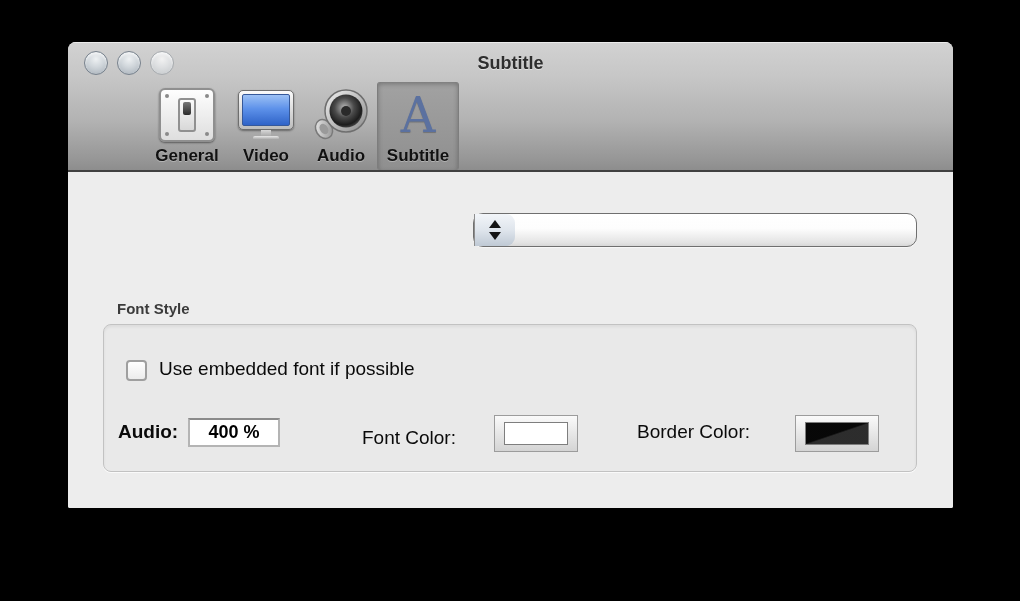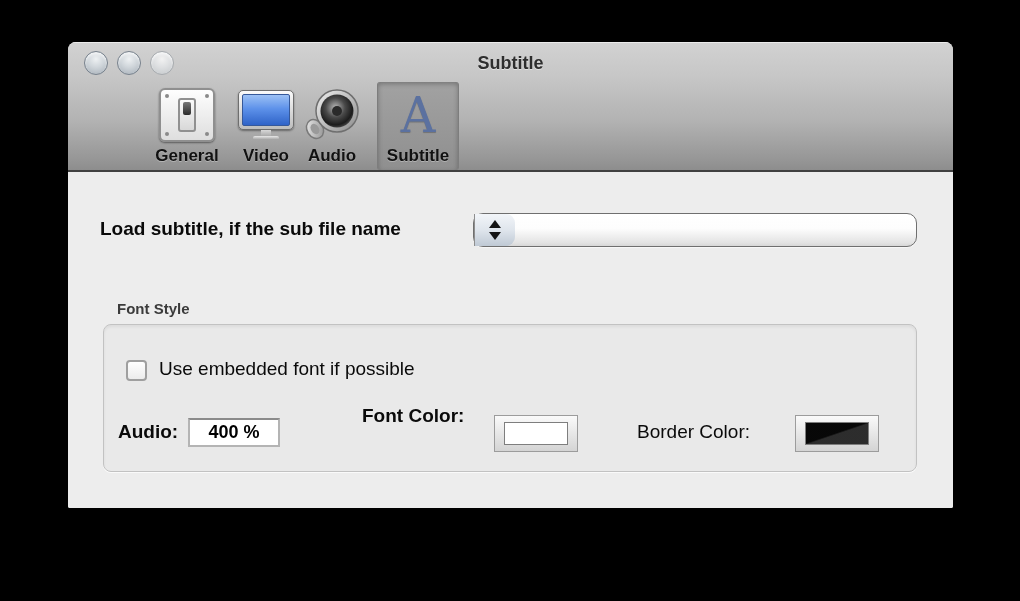--- a/index.html
+++ b/index.html
@@ -76,21 +76,21 @@
     box-shadow:inset 0 2px 3px rgba(0,0,0,.06),0 1px 0 rgba(255,255,255,.7);}
   .checkbox{position:absolute;left:22px;top:35px;width:21px;height:21px;border-radius:4px;
     border:2px solid #9f9f9f;background:linear-gradient(#ffffff,#ececec);box-sizing:border-box;
     box-shadow:inset 0 1px 0 #fff;}
   .check-label{position:absolute;left:55px;top:33px;font-size:19px;font-weight:400;color:#0a0a0a;}
   .size-label{position:absolute;left:14px;top:96px;font-size:19px;font-weight:700;color:#0a0a0a;}
   .size-field{position:absolute;left:84px;top:93px;width:92px;height:29px;background:#fff;
     border:2px solid #b4b4b4;border-top-color:#8b8b8b;box-sizing:border-box;
     font-size:18px;font-weight:600;color:#000;text-align:center;line-height:25px;
     font-family:"Liberation Sans",sans-serif;}
-  .fc-label{position:absolute;left:258px;top:80px;font-size:19px;font-weight:700;color:#0a0a0a;}
+  .fc-label{position:absolute;left:258px;top:102px;font-size:19px;font-weight:400;color:#0a0a0a;}
   .bc-label{position:absolute;left:533px;top:96px;font-size:19px;font-weight:400;color:#0a0a0a;}
   .well{position:absolute;top:90px;width:84px;height:37px;border:1px solid #9c9c9c;
     background:linear-gradient(#fafafa,#d4d4d4);box-sizing:border-box;
     display:flex;align-items:center;justify-content:center;cursor:default;}
   .well-font{left:390px}.well-border{left:691px}
   .swatch{width:64px;height:23px;border:1.5px solid #7e7e7e;box-sizing:border-box;position:relative;overflow:hidden;}
   .swatch-sheen{position:absolute;inset:0;
     background:linear-gradient(to bottom right,rgba(0,0,0,.25) 48%,rgba(255,255,255,.14) 52%);}
 </style>
 </head>
@@ -126,21 +126,21 @@
             <div class="monitor">
               <div class="screen"></div>
             </div>
             <div class="stand-neck"></div>
             <div class="stand-base"></div>
           </div>
         </div>
         <div class="tb-label">Video</div>
       </div>
 
-      <div class="tb-item" style="left:231px;width:66px;">
+      <div class="tb-item" style="left:240px;width:66px;">
         <div class="tb-iconbox">
           <svg width="58" height="54" viewBox="0 0 58 54">
             <defs>
               <radialGradient id="cone" cx="45%" cy="40%" r="65%">
                 <stop offset="0%" stop-color="#b9b9b9"></stop>
                 <stop offset="45%" stop-color="#4a4a4a"></stop>
                 <stop offset="80%" stop-color="#1c1c1c"></stop>
                 <stop offset="100%" stop-color="#555"></stop>
               </radialGradient>
               <linearGradient id="rim" x1="0" y1="0" x2="1" y2="1">
@@ -161,21 +161,20 @@
       <div class="tb-item selected" style="left:309px;width:80px;">
         <div class="tb-iconbox">
           <span class="icon-subtitle">A</span>
         </div>
         <div class="tb-label">Subtitle</div>
       </div>
     </div>
 
     <div class="content">
 
-      <div class="load-label">Load subtitle, if the sub file name</div>
 
       <div class="popup">
         <div class="popup-cap">
           <span class="arr-up"></span>
           <span class="arr-dn"></span>
         </div>
       </div>
 
       <div class="group-label">Font Style</div>
 

